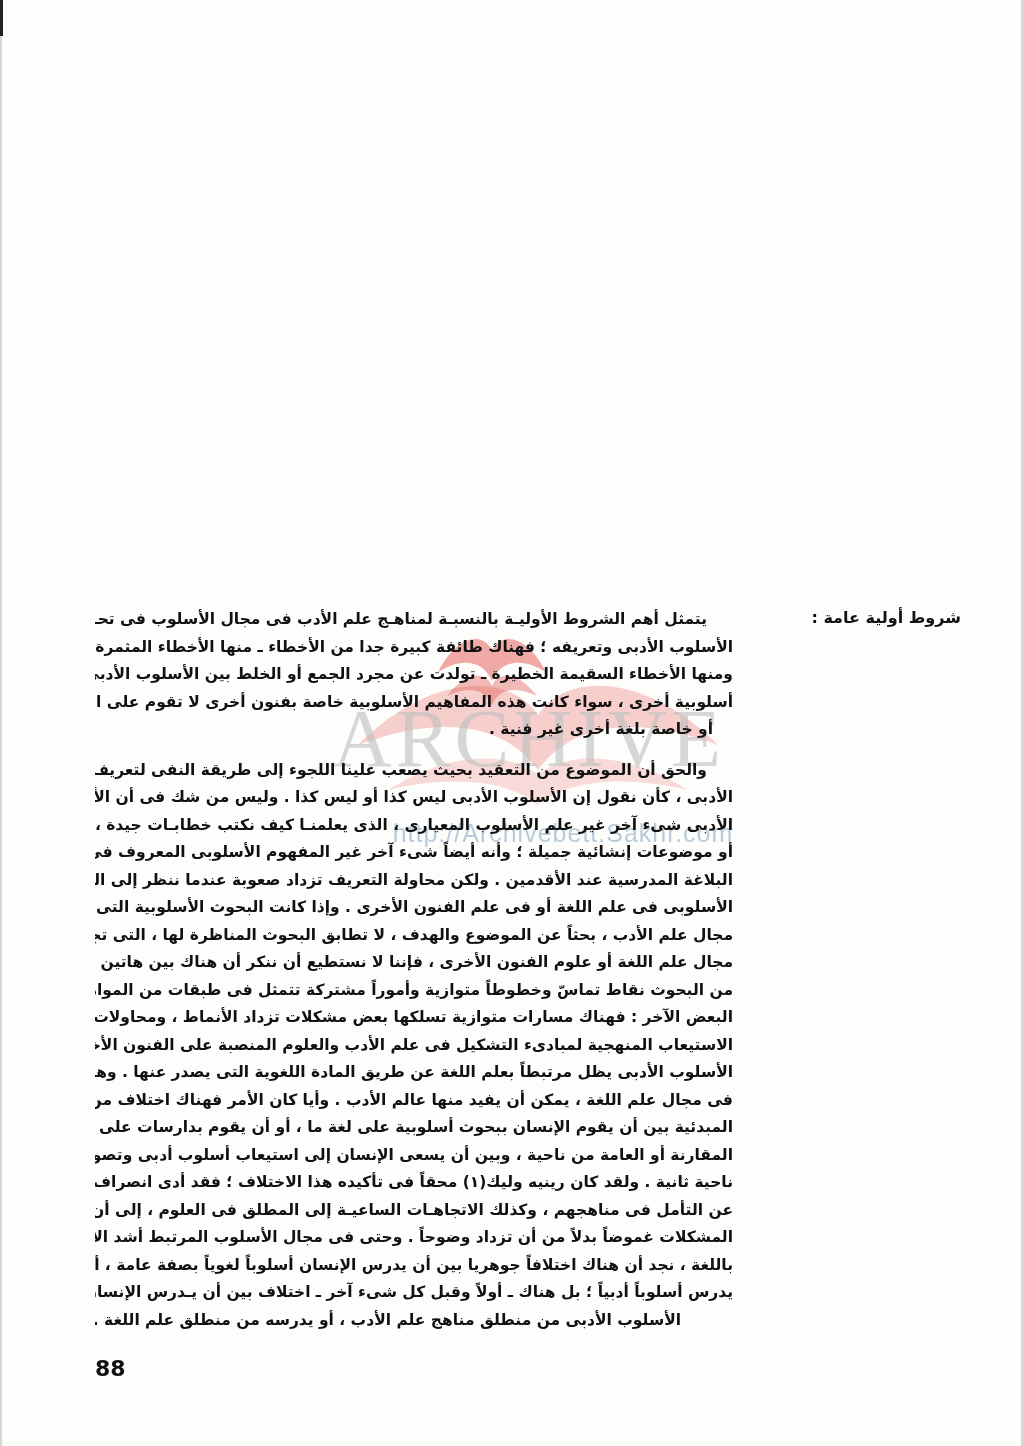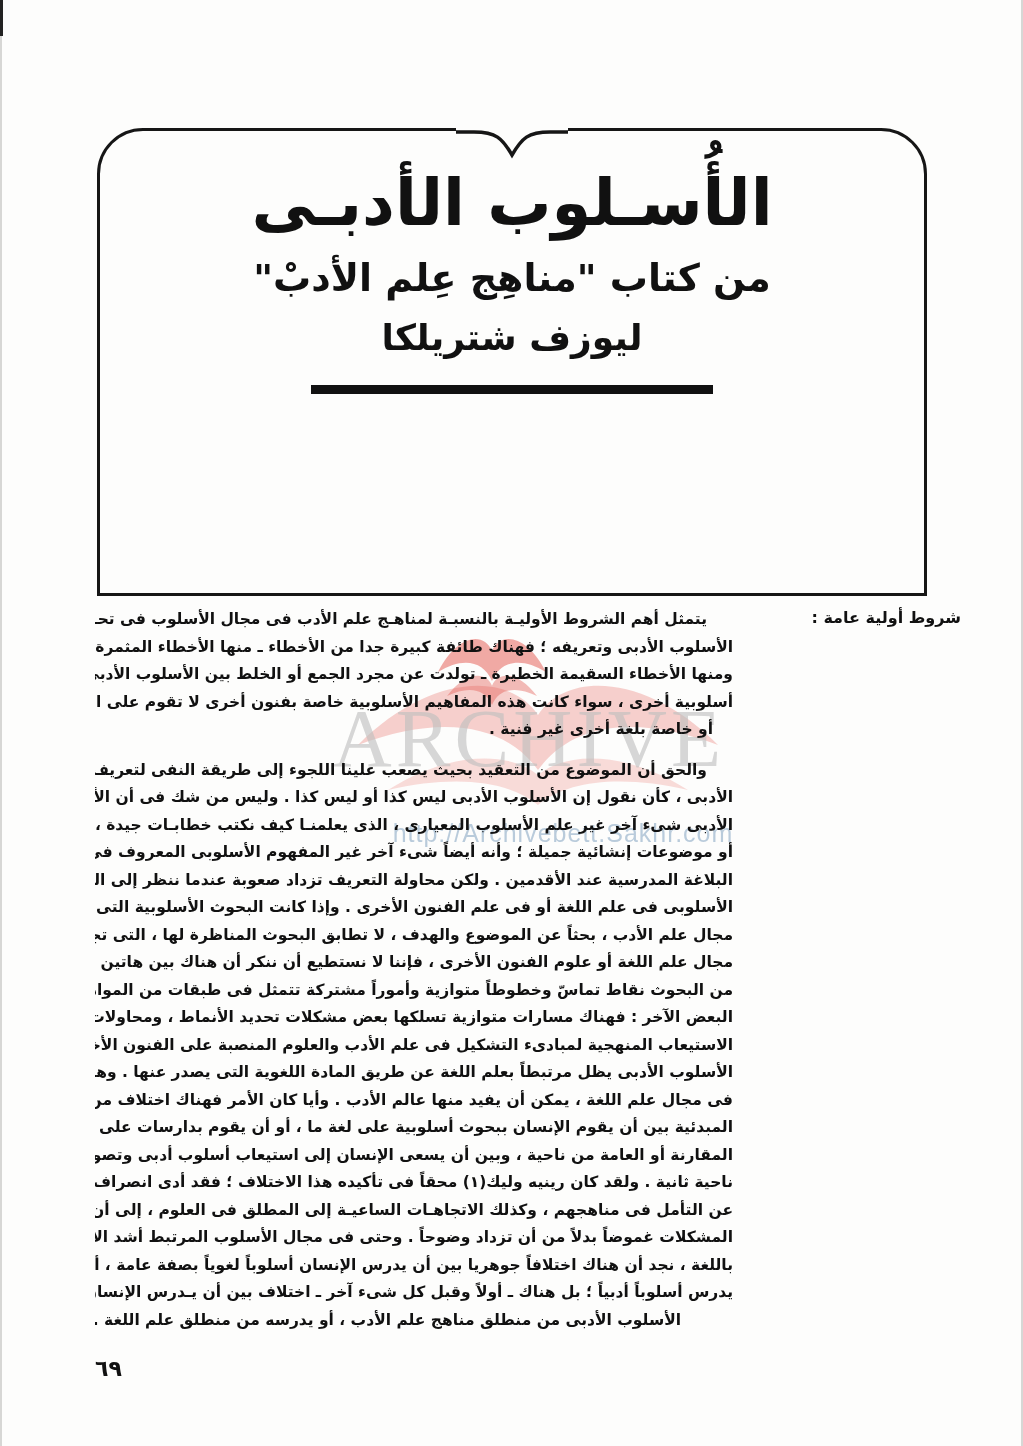--- a/index.html
+++ b/index.html
@@ -104,30 +104,20 @@
       <path fill="#e4574f" d="M25,135 C55,95 90,92 100,118 C110,92 145,95 175,135 C140,118 112,122 100,150 C88,122 60,118 25,135 Z" opacity="0.8"></path>
     </svg>
     <svg class="wm-logo-big" width="380" height="150" viewBox="0 0 380 150">
       <path fill="#e4574f" d="M10,85 C80,15 160,10 190,55 C220,10 300,15 370,85 C290,55 225,62 190,110 C155,62 90,55 10,85 Z"></path>
       <path fill="#e4574f" d="M40,130 C100,92 160,90 190,115 C220,90 280,92 340,130 C275,115 220,120 190,145 C160,120 105,115 40,130 Z" opacity="0.75"></path>
     </svg>
     <div class="wm-archive">ARCHIVE</div>
     <div class="wm-url">http://Archivebett.Sakhr.com</div>
   </div>
 
-  <div class="title-box">
-    <svg class="notch" width="112" height="32" viewBox="0 0 112 32">
-      <rect x="0" y="0" width="112" height="10" fill="#fdfdfc"></rect>
-      <path d="M0,5 L18,5 C40,5 46,11 56,28 C66,11 72,5 94,5 L112,5" fill="none" stroke="#161616" stroke-width="3.5"></path>
-    </svg>
-    <div class="title-1">الأُسـلوب الأدبـى</div>
-    <div class="title-2">من كتاب "مناهِج عِلم الأدبْ"</div>
-    <div class="title-3">ليوزف شتريلكا</div>
-    <div class="title-rule"></div>
-  </div>
 
   <div class="margin-label">شروط أولية عامة :</div>
 
   <div class="body-col">
     <div class="bline first">يتمثل أهم الشروط الأوليـة بالنسبـة لمناهـج علم الأدب فى مجال الأسلوب فى تحـديد مفهـوم</div>
     <div class="bline">الأسلوب الأدبى وتعريفه ؛ فهناك طائفة كبيرة جدا من الأخطاء ـ منها الأخطاء المثمرة المفيدة ؛</div>
     <div class="bline">ومنها الأخطاء السقيمة الخطيرة ـ تولدت عن مجرد الجمع أو الخلط بين الأسلوب الأدبى ومفاهيم</div>
     <div class="bline">أسلوبية أخرى ، سواء كانت هذه المفاهيم الأسلوبية خاصة بفنون أخرى لا تقوم على اللفظ ،</div>
     <div class="bline short">أو خاصة بلغة أخرى غير فنية .</div>
 
@@ -135,29 +125,29 @@
 
     <div class="bline first">والحق أن الموضوع من التعقيد بحيث يصعب علينا اللجوء إلى طريقة النفى لتعريف الأسلوب</div>
     <div class="bline">الأدبى ، كأن نقول إن الأسلوب الأدبى ليس كذا أو ليس كذا . وليس من شك فى أن الأسلوب</div>
     <div class="bline">الأدبى شىء آخر غير علم الأسلوب المعيارى ، الذى يعلمنـا كيف نكتب خطابـات جيدة ،</div>
     <div class="bline">أو موضوعات إنشائية جميلة ؛ وأنه أيضاً شىء آخر غير المفهوم الأسلوبى المعروف فى تراث علم</div>
     <div class="bline">البلاغة المدرسية عند الأقدمين .  ولكن محاولة التعريف تزداد صعوبة عندما ننظر إلى المفهوم</div>
     <div class="bline">الأسلوبى فى علم اللغة أو فى علم الفنون الأخرى .  وإذا كانت البحوث الأسلوبية التى تجرى فى</div>
     <div class="bline">مجال علم الأدب ، بحثاً عن الموضوع والهدف ، لا تطابق البحوث المناظرة لها ، التى تجرى فى</div>
     <div class="bline">مجال علم اللغة أو علوم الفنون الأخرى ، فإننا لا نستطيع أن ننكر أن هناك بين هاتين الطائفتين</div>
     <div class="bline">من البحوث نقاط تماسّ وخطوطاً متوازية وأموراً مشتركة تتمثل فى طبقات من المواد بعضها فوق</div>
-    <div class="bline">البعض الآخر :  فهناك مسارات متوازية تسلكها بعض مشكلات تحديد الأنماط ، ومحاولات</div>
+    <div class="bline">البعض الآخر :  فهناك مسارات متوازية تسلكها بعض مشكلات تزداد الأنماط ، ومحاولات</div>
     <div class="bline">الاستيعاب المنهجية لمبادىء التشكيل فى علم الأدب والعلوم المنصبة على الفنون الأخرى ، إلا أن</div>
     <div class="bline">الأسلوب الأدبى يظل مرتبطاً بعلم اللغة عن طريق المادة اللغوية التى يصدر عنها .  وهناك معارف</div>
     <div class="bline">فى مجال علم اللغة ، يمكن أن يفيد منها عالم الأدب . وأيا كان الأمر فهناك اختلاف من الناحية</div>
     <div class="bline">المبدئية بين أن يقوم الإنسان ببحوث أسلوبية على لغة ما ، أو أن يقوم بدارسات على الأسلوبيات</div>
     <div class="bline">المقارنة أو العامة من ناحية ، وبين أن يسعى الإنسان إلى استيعاب أسلوب أدبى وتصويره من</div>
     <div class="bline">ناحية ثانية . ولقد كان رينيه وليك(١) محقاً فى تأكيده هذا الاختلاف ؛ فقد أدى انصراف الباحثين</div>
     <div class="bline">عن التأمل فى مناهجهم ، وكذلك الاتجاهـات الساعيـة إلى المطلق فى العلوم ، إلى أن زادت</div>
     <div class="bline">المشكلات غموضاً بدلاً من أن تزداد وضوحاً . وحتى فى مجال الأسلوب المرتبط أشد الارتباط</div>
     <div class="bline">باللغة ، نجد أن هناك اختلافاً جوهريا بين أن يدرس الإنسان أسلوباً لغوياً بصفة عامة ، أو أن</div>
     <div class="bline">يدرس أسلوباً أدبياً ؛ بل هناك ـ أولاً وقبل كل شىء آخر ـ اختلاف بين أن يـدرس الإنسان</div>
     <div class="bline final">الأسلوب الأدبى من منطلق مناهج علم الأدب ، أو يدرسه من منطلق علم اللغة .</div>
   </div>
 
-  <div class="page-number">٦٩</div>
+  <div class="page-number">88</div>
 
 </div>
 
 </body></html>

